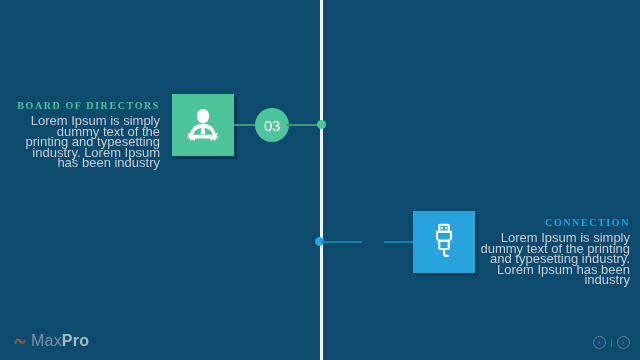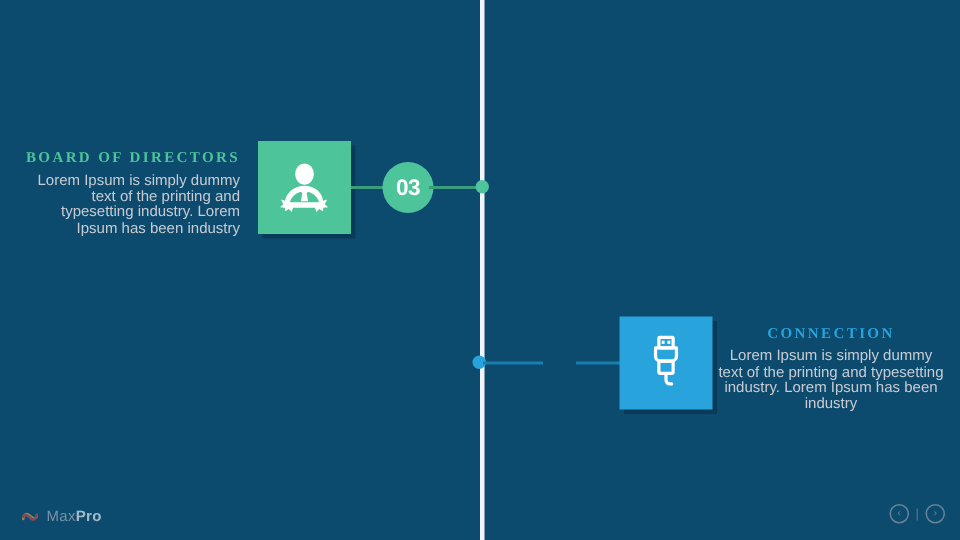--- a/index.html
+++ b/index.html
@@ -47,21 +47,21 @@
   .title-03 {
     font-family: "Liberation Serif", serif;
     font-size: 10px;
     font-weight: bold;
     letter-spacing: 1.6px;
     color: #4ec49a;
     margin: 0 0 5px 0;
     white-space: nowrap;
   }
   .body-03, .body-04 {
-    font-size: 10px;
+    font-size: 13px;
     line-height: 10.5px;
     color: #c8ccd2;
     margin: 0;
   }
 
   .icon-box {
     position: absolute;
     width: 62px;
     height: 62px;
     display: flex;
@@ -90,21 +90,21 @@
   .num-circle {
     position: absolute;
     width: 34px;
     height: 34px;
     border-radius: 50%;
     display: flex;
     align-items: center;
     justify-content: center;
     font-family: "Liberation Sans", sans-serif;
     font-size: 15px;
-    font-weight: bold;
+    font-weight: normal;
     color: #ffffff;
     letter-spacing: -0.3px;
   }
   .num-03 { left: 255px; top: 22px; background: #4ec49a; }
   .num-04 { left: 350px; top: 22px; background: #29a3dc; }
 
   .axis-dot {
     position: absolute;
     width: 9px;
     height: 9px;
@@ -118,21 +118,21 @@
   .row-04 { left: 310px; top: 203px; width: 330px; height: 80px; }
 
   .conn-04a { left: 12px; top: 38px; width: 40px; background: #1b7fae; }
   .conn-04c { left: 74px; top: 38px; width: 30px; background: #1b7fae; }
 
   .text-04 {
     position: absolute;
     left: 168px;
     top: 14px;
     width: 152px;
-    text-align: center;
+    text-align: right;
   }
   .title-04 {
     font-family: "Liberation Serif", serif;
     font-size: 10px;
     font-weight: bold;
     letter-spacing: 1.6px;
     color: #29a3dc;
     margin: 0 0 5px 0;
     white-space: nowrap;
   }
@@ -144,21 +144,21 @@
   .logo {
     position: absolute;
     left: 14px;
     bottom: 10px;
     display: flex;
     align-items: center;
     gap: 4px;
     opacity: 0.62;
   }
   .logo-text {
-    font-size: 10px;
+    font-size: 16px;
     color: #e9ebee;
     letter-spacing: 0.2px;
     text-align: right;
   }
   .logo-text .thin { font-weight: normal; color: #b9bec6; }
   .logo-text .bold { font-weight: bold; color: #ffffff; }
 
   
   .nav {
     position: absolute;

